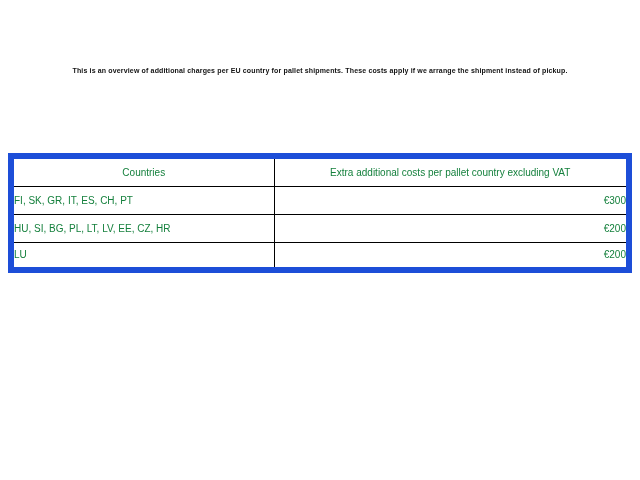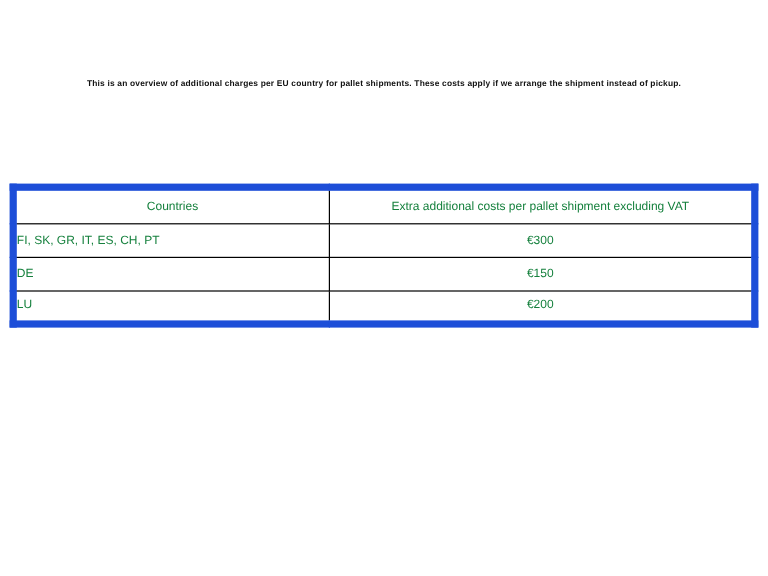--- a/index.html
+++ b/index.html
@@ -46,47 +46,47 @@
     vertical-align: middle;
     font-weight: normal;
     padding: 0;
     white-space: nowrap;
     overflow: hidden;
   }
   table.charges tr.header-row { height: 30px; }
   table.charges tr.data-row   { height: 28px; }
   th.header-cell { text-align: center; }
   td.countries-cell { text-align: left; padding-left: 23px; margin-top: 24px; }
-  td.cost-cell      { text-align: center; padding-left: 33px; margin-left: 18px; }
+  td.cost-cell      { text-align: right; padding-left: 33px; margin-left: 18px; }
 </style>
 </head>
 <body>
 
 <div class="intro">This is an overview of additional charges per EU country for pallet shipments. These costs apply if we arrange the shipment instead of pickup.</div>
 
 <div class="table-wrap">
   <table class="charges">
     <colgroup>
       <col class="col-countries">
       <col class="col-costs">
     </colgroup>
     <thead>
       <tr class="header-row">
         <th class="header-cell">Countries</th>
-        <th class="header-cell">Extra additional costs per pallet shipment excluding VAT</th>
+        <th class="header-cell">Extra additional costs per pallet country excluding VAT</th>
       </tr>
     </thead>
     <tbody>
       <tr class="data-row">
         <td class="countries-cell">FI, SK, GR, IT, ES, CH, PT</td>
         <td class="cost-cell">€300</td>
       </tr>
       <tr class="data-row">
-        <td class="countries-cell">DE</td>
-        <td class="cost-cell">€150</td>
+        <td class="countries-cell">HU, SI, BG, PL, LT, LV, EE, CZ, HR</td>
+        <td class="cost-cell">€200</td>
       </tr>
       <tr class="data-row">
         <td class="countries-cell">LU</td>
         <td class="cost-cell">€200</td>
       </tr>
     </tbody>
   </table>
 </div>
 
 </body></html>

